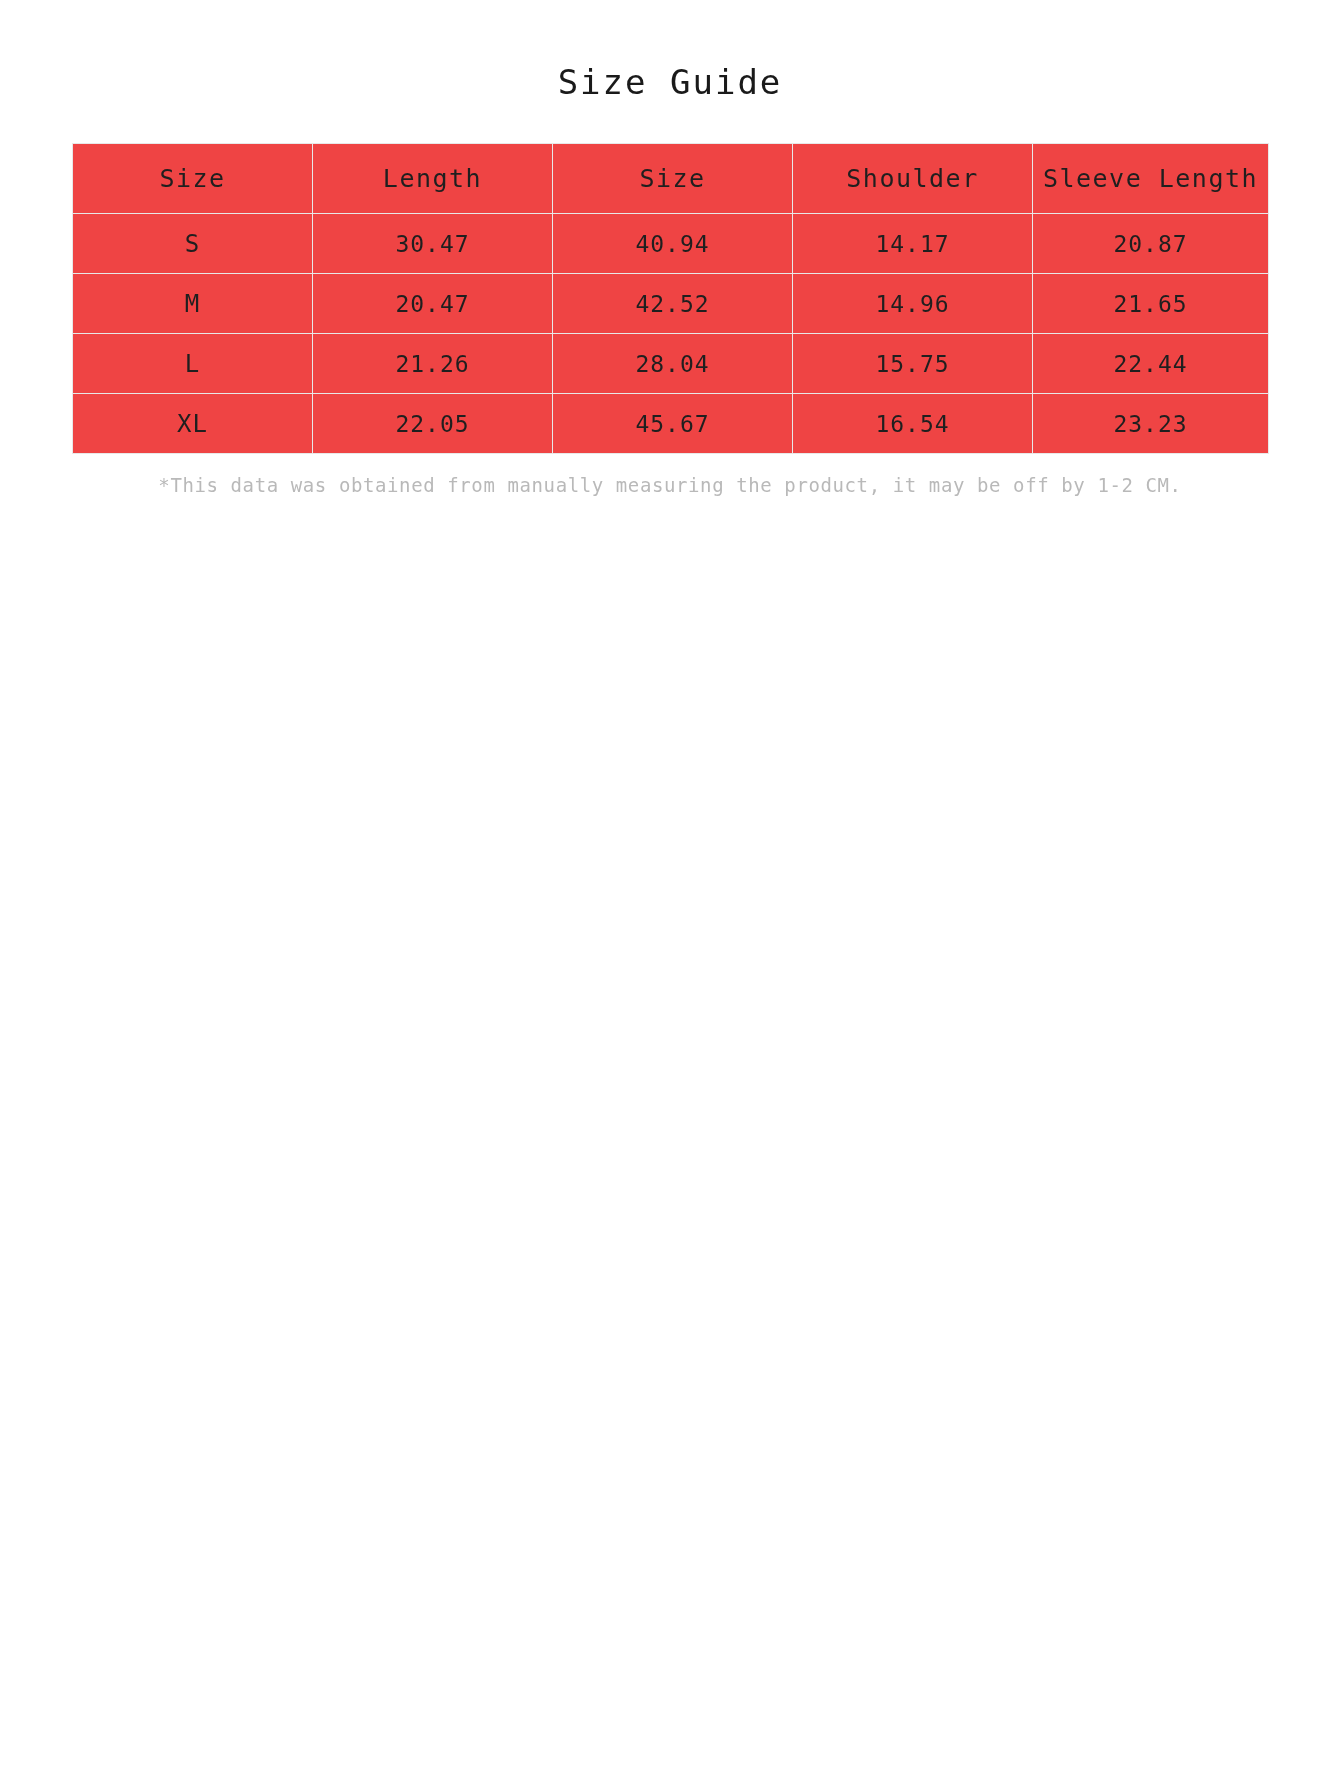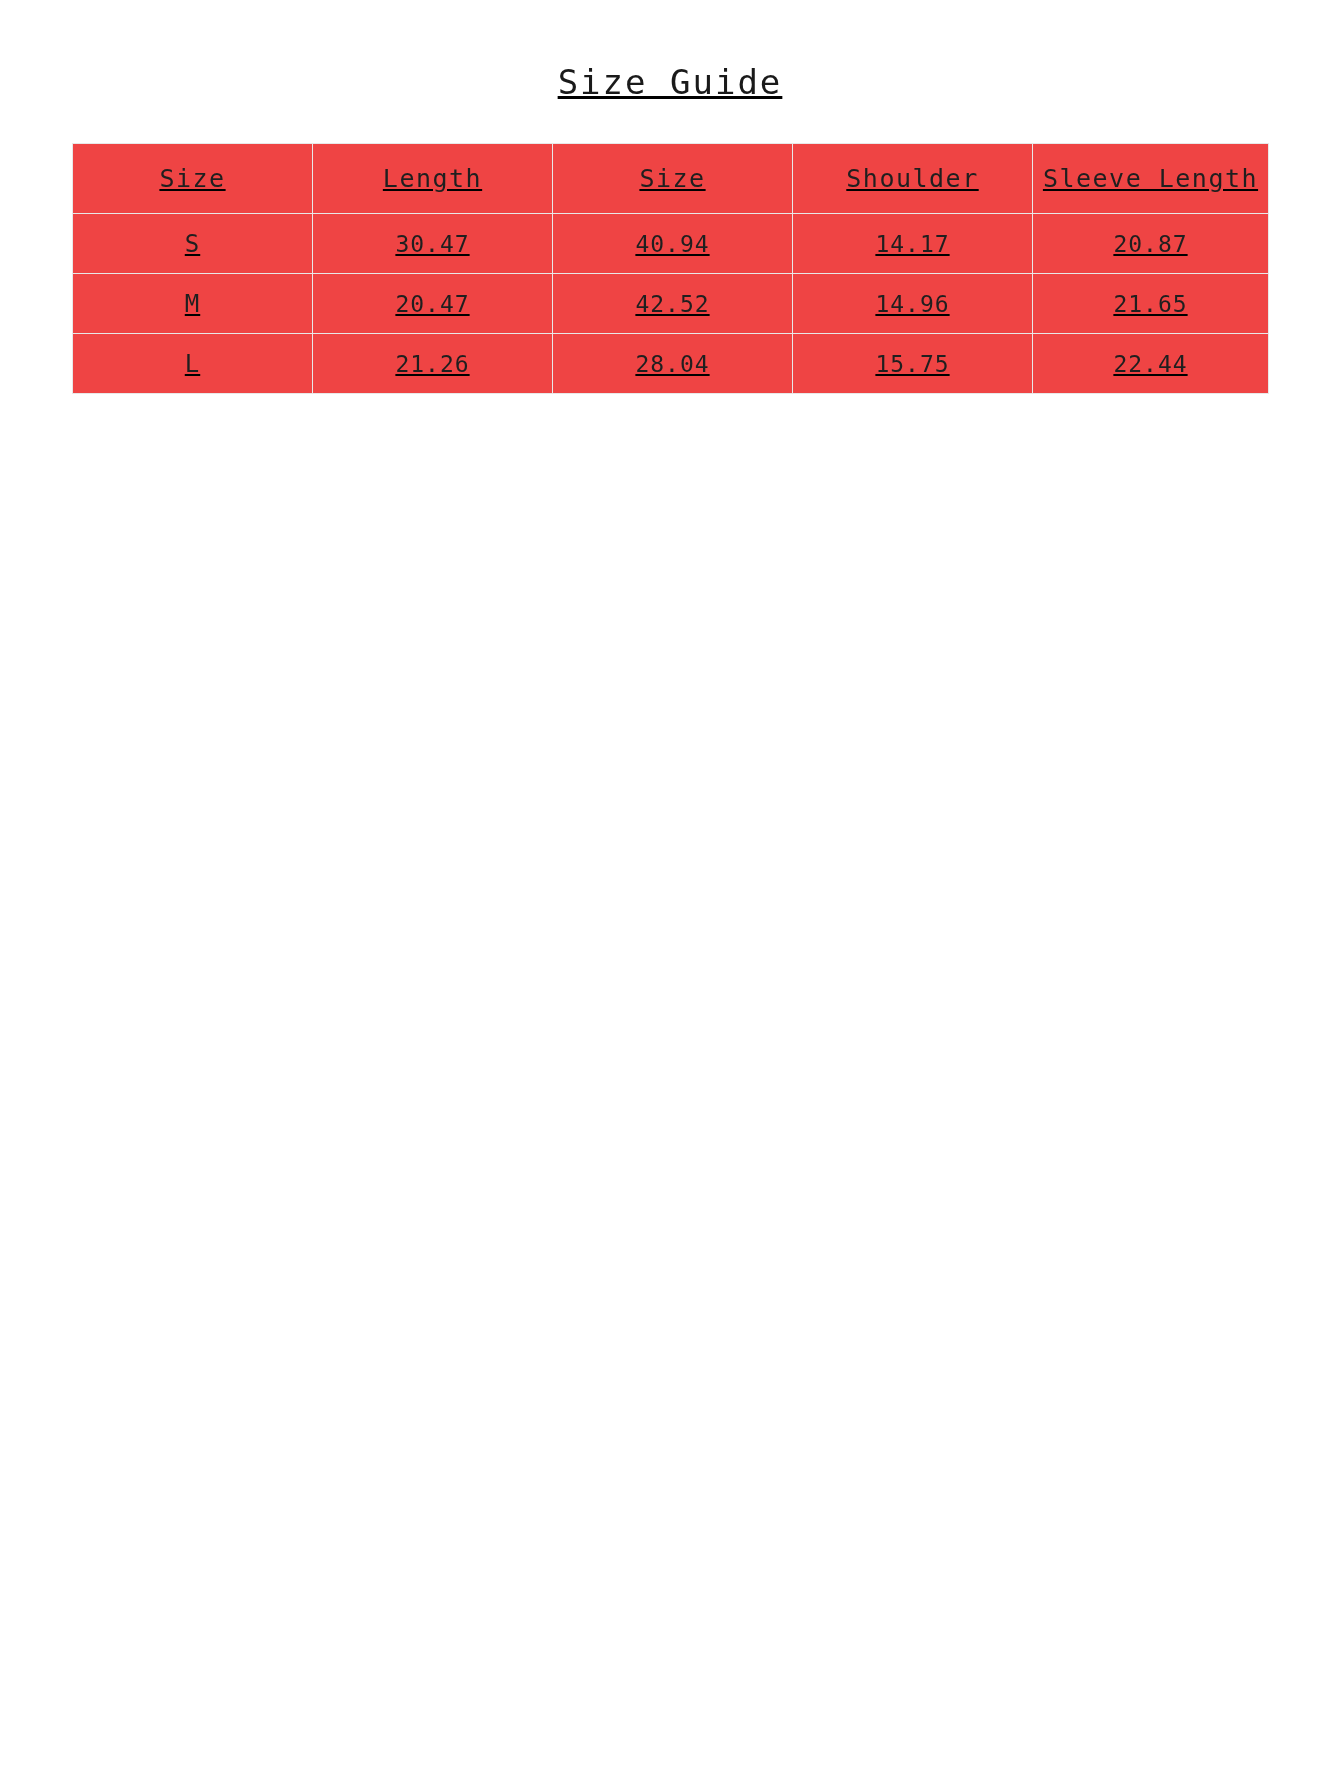--- a/index.html
+++ b/index.html
@@ -15,21 +15,20 @@
     font-family: "DejaVu Serif", serif;
     -webkit-font-smoothing: antialiased;
   }
 
   .page {
     position: relative;
     width: 1340px;
     height: 1259px;
     box-sizing: border-box;
     background: #ffffff;
-    text-decoration: underline;
   }
 
   .page-title {
     text-align: center;
     font-family: "DejaVu Sans Mono", monospace;
     font-size: 34px;
     font-weight: 400;
     color: #1a1a1a;
     letter-spacing: 2px;
     margin: 0;
@@ -138,18 +137,26 @@
           <td>14.96</td>
           <td>21.65</td>
         </tr>
         <tr>
           <td class="size-cell">L</td>
           <td>21.26</td>
           <td>28.04</td>
           <td>15.75</td>
           <td>22.44</td>
         </tr>
+        <tr>
+          <td class="size-cell">XL</td>
+          <td>22.05</td>
+          <td>45.67</td>
+          <td>16.54</td>
+          <td>23.23</td>
+        </tr>
       </tbody>
     </table>
   </div>
 
+  <div class="footnote">*This data was obtained from manually measuring the product, it may be off by 1-2 CM.</div>
 
 </div>
 
 </body></html>

